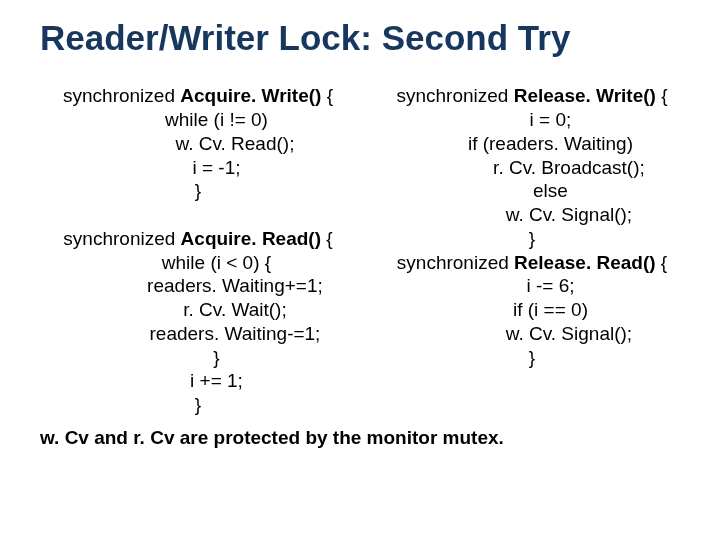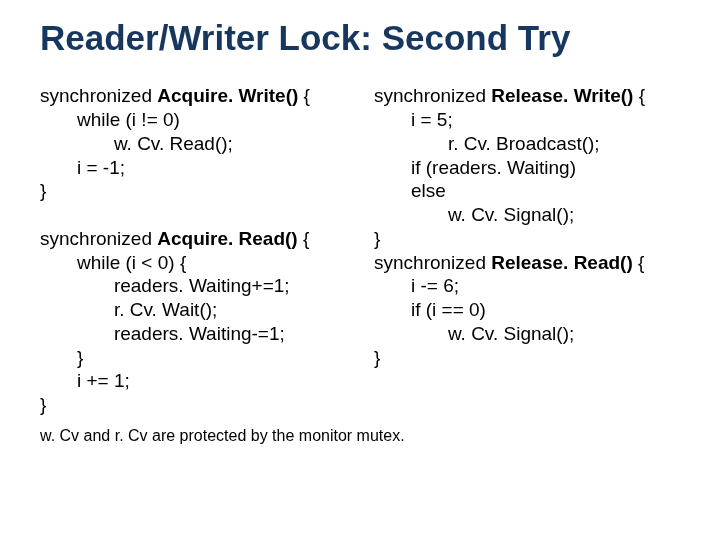--- a/index.html
+++ b/index.html
@@ -26,27 +26,28 @@
     line-height: 1.15;
   }
   .columns {
     display: flex;
     gap: 18px;
   }
   .col {
     flex: 1 1 50%;
     font-size: 19px;
     line-height: 1.25;
+    text-align: center;
   }
   .code-line { white-space: pre; }
   .kw { font-weight: bold; }
   .footer {
     margin-top: 10px;
-    font-size: 16px;
-    font-weight: normal;
+    font-size: 19px;
+    font-weight: bold;
   }
 </style>
 </head>
 <body>
 
 <div class="slide">
   <h1 class="title">Reader/Writer Lock: Second Try</h1>
 
   <div class="columns">
 
@@ -62,23 +63,23 @@
       <div class="code-line">              readers. Waiting+=1;</div>
       <div class="code-line">              r. Cv. Wait();</div>
       <div class="code-line">              readers. Waiting-=1;</div>
       <div class="code-line">       }</div>
       <div class="code-line">       i += 1;</div>
       <div class="code-line">}</div>
     </div>
 
     <div class="col">
       <div class="code-line"><span>synchronized </span><span class="kw">Release. Write()</span><span> {</span></div>
-      <div class="code-line">       i = 5;</div>
+      <div class="code-line">       i = 0;</div>
+      <div class="code-line">       if (readers. Waiting)</div>
       <div class="code-line">              r. Cv. Broadcast();</div>
-      <div class="code-line">       if (readers. Waiting)</div>
       <div class="code-line">       else</div>
       <div class="code-line">              w. Cv. Signal();</div>
       <div class="code-line">}</div>
       <div class="code-line"><span>synchronized </span><span class="kw">Release. Read()</span><span> {</span></div>
       <div class="code-line">       i -= 6;</div>
       <div class="code-line">       if (i == 0)</div>
       <div class="code-line">              w. Cv. Signal();</div>
       <div class="code-line">}</div>
     </div>
 

